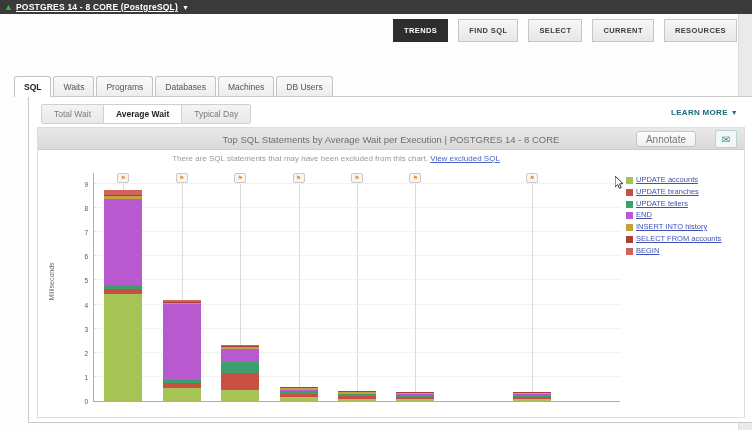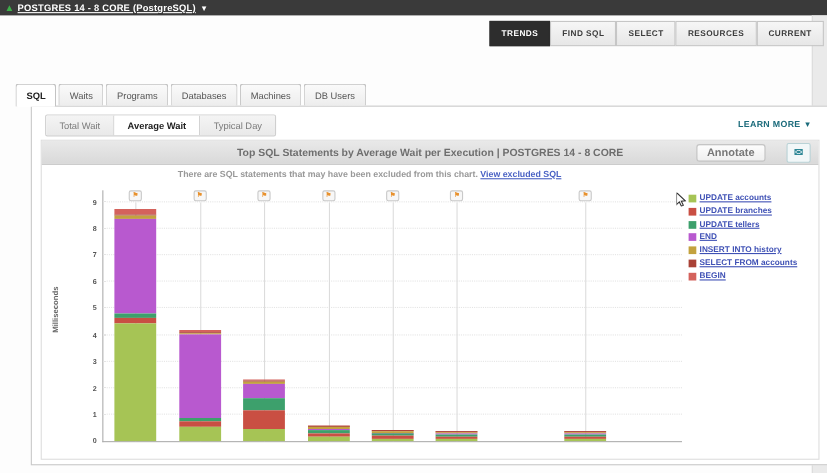--- a/index.html
+++ b/index.html
@@ -10,21 +10,21 @@
   .topbar { position:absolute; left:0; top:0; width:752px; height:14px; background:#3a3a3a; }
   .topbar .uparrow { position:absolute; left:4px; top:1px; color:#3dae49; font-size:9px; line-height:12px; }
   .db-link { position:absolute; left:16px; top:1px; font-size:8.5px; font-weight:bold; color:#fff;
              text-decoration:underline; line-height:12px; letter-spacing:.2px; cursor:pointer; }
   .db-link .caret { text-decoration:none; display:inline-block; margin-left:4px; font-size:7px; }
 
   
   .rightstrip { position:absolute; left:738px; top:14px; width:14px; height:416px; background:#eaeaea; border-left:1px solid #dcdcdc; }
 
   
-  .nav { position:absolute; top:19px; right:3px; display:flex; gap:0; }
+  .nav { position:absolute; top:19px; right:15px; display:flex; gap:10px; }
   .nav .btn { height:23px; padding:0 10px; font-size:7.5px; font-weight:bold; letter-spacing:.4px;
               display:flex; align-items:center; background:linear-gradient(#f6f6f6,#e7e7e7);
               border:1px solid #c6c6c6; color:#3c3c3c; cursor:pointer; }
   .nav .btn.active { background:#2d2d2d; border-color:#2d2d2d; color:#fff; }
 
   
   .dayrow { position:absolute; left:12px; top:46px; display:flex; align-items:center; gap:5px; }
   .dayrow .lbl { font-size:8.5px; color:#555; }
   .select { width:80px; height:16px; background:linear-gradient(#fff,#f1f1f1); border:1px solid #ababab;
             border-radius:2px; font-size:8px; color:#333; display:flex; align-items:center;
@@ -45,21 +45,21 @@
   .subtabs { position:absolute; left:12px; top:7px; display:flex; border:1px solid #cfcfcf; border-radius:2px; overflow:hidden; }
   .subtab { height:18px; padding:0 12px; display:flex; align-items:center; font-size:8.5px; color:#7a7a7a;
             background:linear-gradient(#f4f4f4,#e9e9e9); border-right:1px solid #cfcfcf; cursor:pointer; }
   .subtab:last-child { border-right:none; }
   .subtab.active { background:#fff; color:#222; font-weight:bold; }
   .learnmore { position:absolute; right:14px; top:11px; font-size:8px; font-weight:bold; color:#1b6b7b;
                letter-spacing:.3px; cursor:pointer; }
   .learnmore .caret { font-size:7px; margin-left:3px; }
 
   
-  .chartbox { position:absolute; left:8px; top:30px; width:708px; height:291px; border:1px solid #dedede; background:#fff;font-weight:bold; }
+  .chartbox { position:absolute; left:8px; top:30px; width:708px; height:291px; border:1px solid #dedede; background:#fff; }
   .chead { position:absolute; left:0; top:0; right:0; height:22px; background:linear-gradient(#e9e9e9,#d9d9d9);
            border-bottom:1px solid #cccccc; }
   .ctitle { position:absolute; left:0; right:0; top:0; height:22px; display:flex; align-items:center;
             justify-content:center; font-size:9.5px; color:#6e6e6e; }
   .annotate { position:absolute; right:48px; top:3px; height:16px; padding:0 9px; font-size:10px; color:#777;
               background:linear-gradient(#fdfdfd,#efefef); border:1px solid #c5c5c5; border-radius:3px;
               display:flex; align-items:center; cursor:pointer; }
   .mailbox { position:absolute; right:7px; top:2px; width:22px; height:18px; background:#f2f7f8;
              border:1px solid #b9d2d6; border-radius:2px; display:flex; align-items:center;
              justify-content:center; color:#2e8796; font-size:10px; cursor:pointer; }
@@ -102,22 +102,22 @@
   <div class="topbar">
     <span class="uparrow">▲</span>
     <span class="db-link"><span>POSTGRES 14 - 8 CORE (PostgreSQL)</span><span class="caret">▼</span></span>
   </div>
   <div class="rightstrip"></div>
 
   <div class="nav">
     <div class="btn active">TRENDS</div>
     <div class="btn">FIND SQL</div>
     <div class="btn">SELECT</div>
+    <div class="btn">CURRENT</div>
     <div class="btn">RESOURCES</div>
-    <div class="btn">CURRENT</div>
   </div>
 
 
   <div class="tabs">
     <div class="tab active">SQL</div>
     <div class="tab">Waits</div>
     <div class="tab">Programs</div>
     <div class="tab">Databases</div>
     <div class="tab">Machines</div>
     <div class="tab">DB Users</div>

